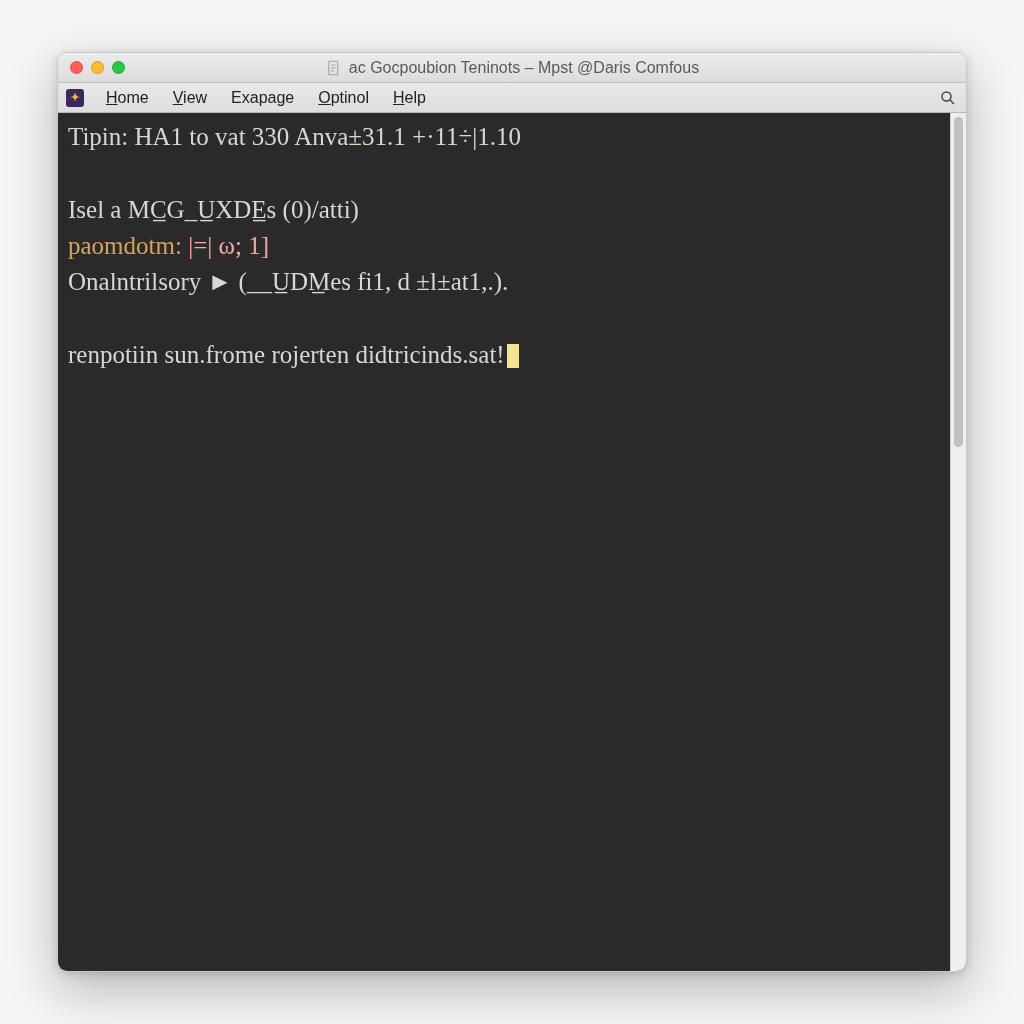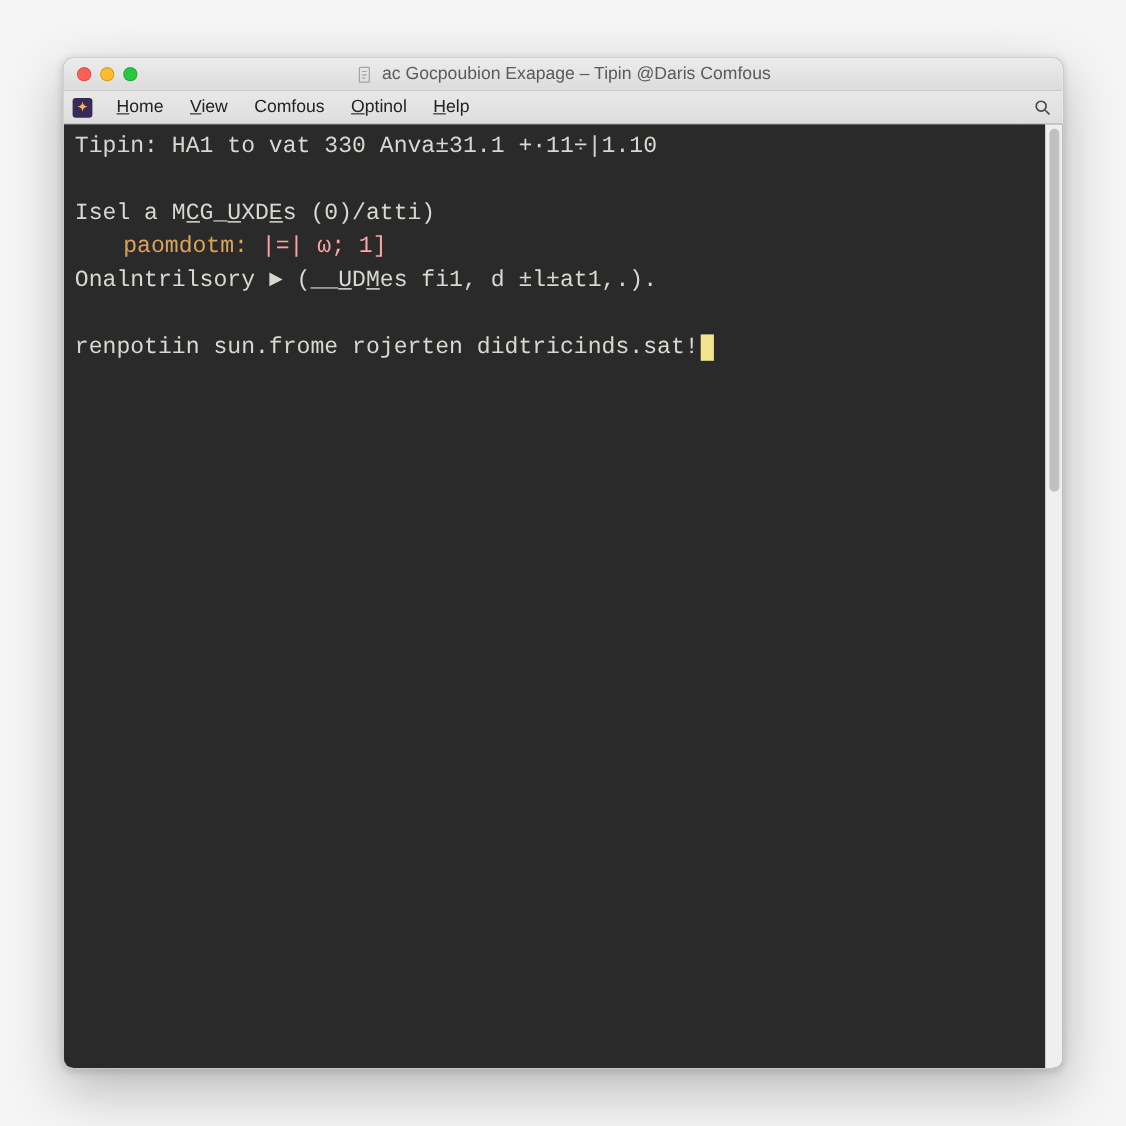--- a/index.html
+++ b/index.html
@@ -70,28 +70,28 @@
   
   .term-wrap{
     flex:1;
     background:#2a2a2a;
     position:relative;
     display:flex;
   }
   .term{
     flex:1;
     padding:6px 10px 10px 10px;
-    font-family: Liberation Mono, monospace;
-    font-size:21px;
+    font-family: Liberation Serif, serif;
+    font-size:25px;
     line-height:1.45;
     color:#d8d8d0;
     white-space:pre-wrap;
     overflow:hidden;
   }
-  .term .orange{color:#d8a35a;margin-left:44px;}
+  .term .orange{color:#d8a35a;}
   .term .dim{color:#fca5a5;}
   .cursor{
     display:inline-block;
     width:12px;height:24px;
     background:#f3e58d;
     vertical-align:text-bottom;
     margin-left:2px;
   }
   .blank{height:1.45em;}
   
@@ -120,32 +120,32 @@
       <div class="dot yellow"></div>
       <div class="dot green"></div>
     </div>
     <div class="title-center">
       <span class="title-icon">
         <svg viewBox="0 0 24 24" width="18" height="18" fill="none" stroke="#7a7a7a" stroke-width="1.5">
           <rect x="5" y="3" width="12" height="18" rx="1"></rect>
           <path d="M8 8h6M8 12h6M8 16h4"></path>
         </svg>
       </span>
-      <span>ac Gocpoubion Exapage – Tipin @Daris Comfous</span>
+      <span>ac Gocpoubion Teninots – Mpst @Daris Comfous</span>
     </div>
   </div>
 
   <div class="menubar">
     <div class="app-icon">
       <span>✦</span>
     </div>
     <div id="menu-items" style="display:flex;">
         <div class="menu-item"><u>H</u>ome</div>
         <div class="menu-item"><u>V</u>iew</div>
-        <div class="menu-item">Comfous</div>
+        <div class="menu-item">Exapage</div>
         <div class="menu-item"><u>O</u>ptinol</div>
         <div class="menu-item"><u>H</u>elp</div>
       </div>
     <div class="search-icon-wrap">
       <svg viewBox="0 0 24 24" width="18" height="18" fill="none" stroke="#444" stroke-width="2">
         <circle cx="10" cy="10" r="6"></circle>
         <line x1="15" y1="15" x2="20" y2="20"></line>
       </svg>
     </div>
   </div>

